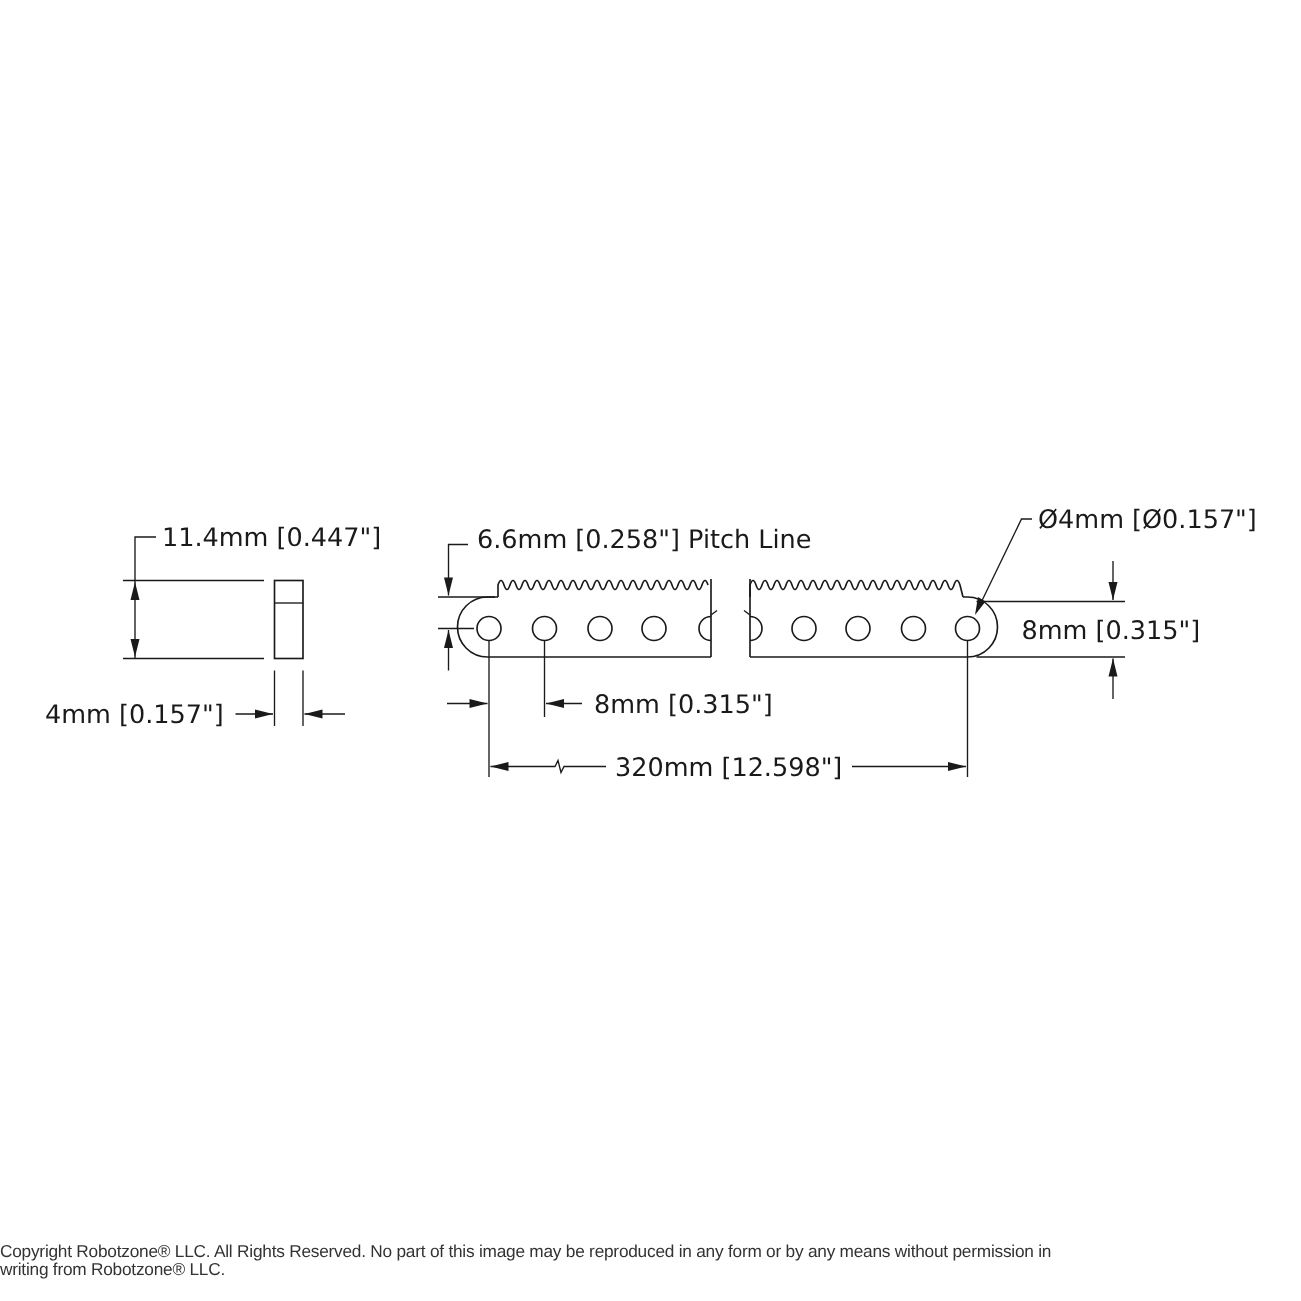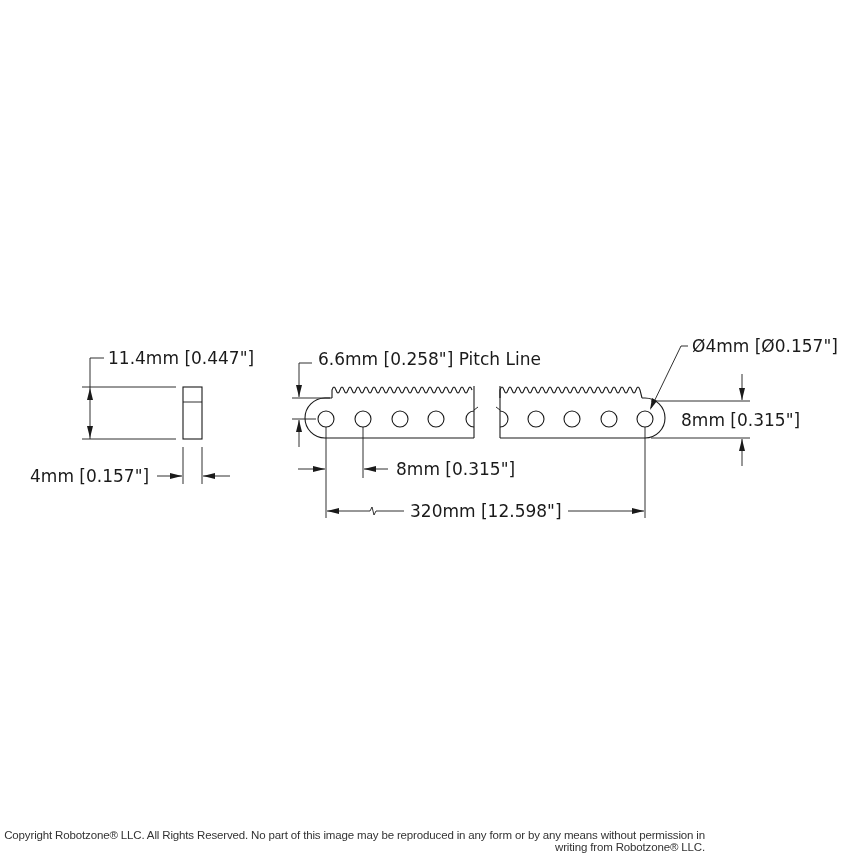--- a/index.html
+++ b/index.html
@@ -4,21 +4,21 @@
   <style>
     html, body { margin: 0; padding: 0; background: #ffffff; }
     body { width: 867px; height: 867px; position: relative; overflow: hidden; }
     #drawing { position: absolute; left: 0; top: 0; width: 867px; height: 867px; }
     .dim-text { font-family: "DejaVu Sans", sans-serif; font-size: 17px; fill: #1a1a1a; }
     .line { stroke: #1a1a1a; stroke-width: 1.1; fill: none; }
     .thin { stroke: #1a1a1a; stroke-width: 0.9; fill: none; }
     .arrow { fill: #1a1a1a; stroke: none; }
     .copyright {
       position: absolute; left: 0; width: 705px; top: 829px;
-      text-align: right;
+      text-align: left;
       font-family: "Liberation Sans", sans-serif; font-size: 11.5px;
       color: #333333; letter-spacing: -0.15px;
     }
   </style>
 </head>
 <body>
 
 <svg id="drawing" viewBox="0 0 867 867" xmlns="http://www.w3.org/2000/svg">
 
   <g>

